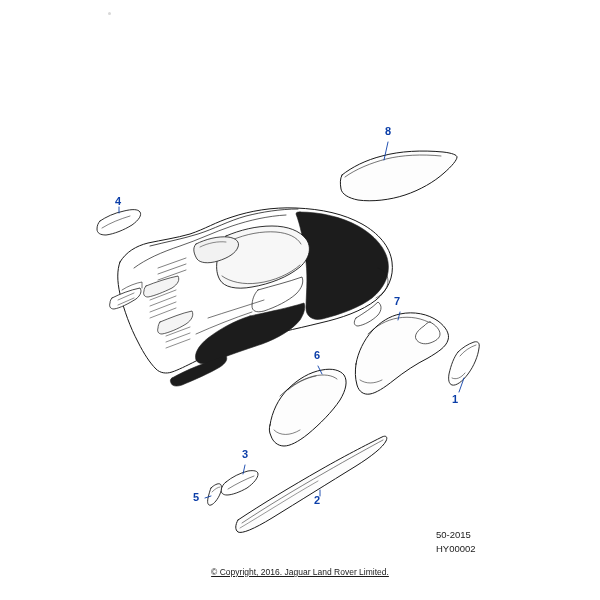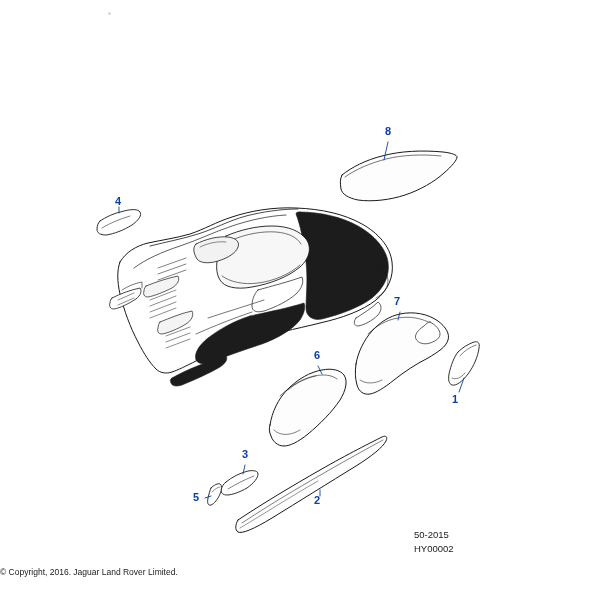--- a/index.html
+++ b/index.html
@@ -28,34 +28,35 @@
     position: absolute;
     color: #0b3ea8;
     font-size: 11px;
     font-weight: bold;
     font-family: "Liberation Sans", sans-serif;
     line-height: 1;
     white-space: nowrap;
   }
   #meta-block {
     position: absolute;
-    left: 414px;
+    left: 436px;
     top: 528px;
     color: #1a1a1a;
     font-size: 9.5px;
     line-height: 14px;
   }
   #copyright {
     position: absolute;
     left: 0;
     top: 567px;
     width: 600px;
-    text-align: left;
+    text-align: center;
     color: #1a1a1a;
     font-size: 8.5px;
+    text-decoration: underline;
   }
   .tiny-mark {
     position: absolute;
     left: 108px;
     top: 12px;
     width: 3px;
     height: 3px;
     border-radius: 50%;
     background: #d8d8d8;
   }

